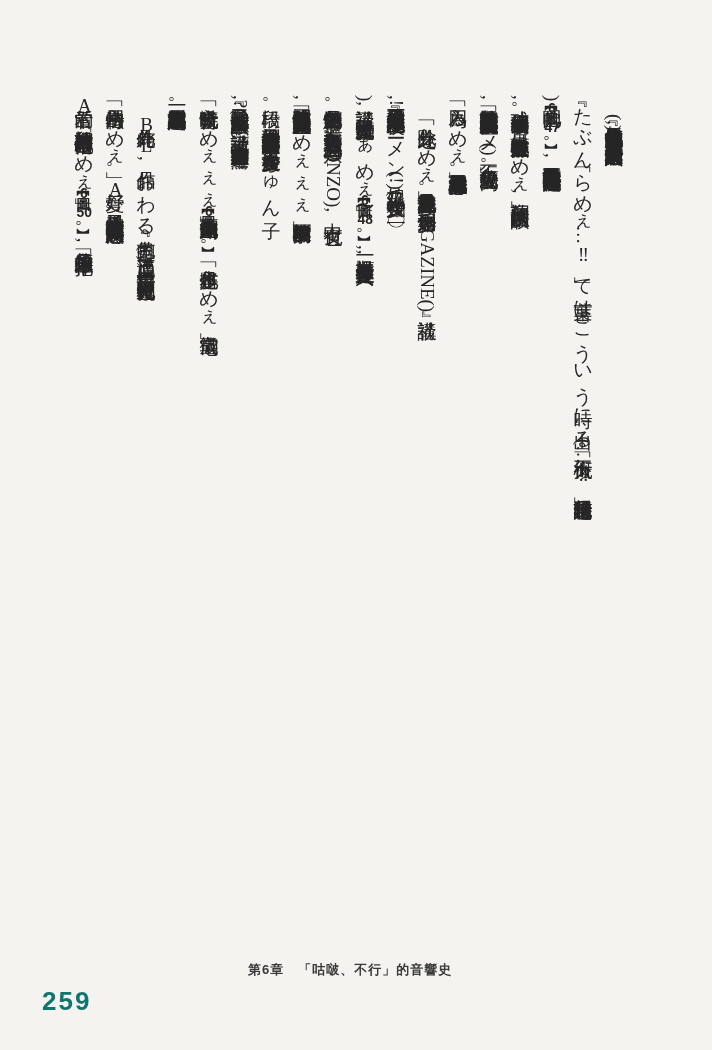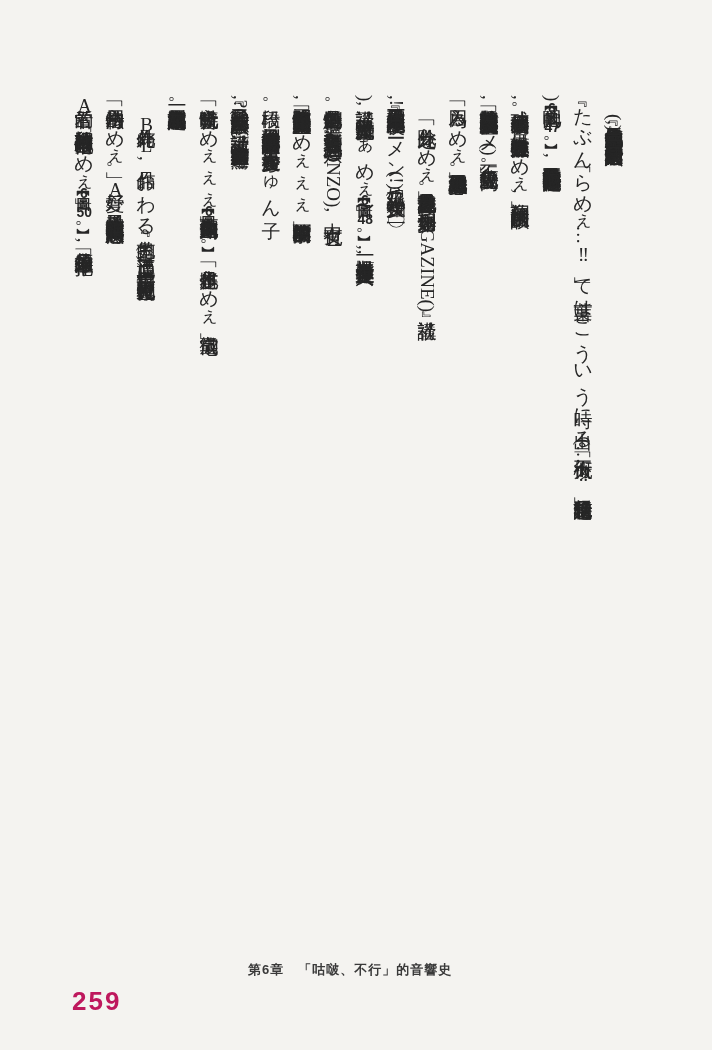--- a/index.html
+++ b/index.html
@@ -18,23 +18,23 @@
   }
   .text-block p { margin:0; padding:0; text-indent:19px; }
   .fig {
     font-weight:700;
     font-family:"Liberation Sans","DejaVu Sans",sans-serif;
     font-size:14px;
   }
   .tcy { text-combine-upright:all; }
   .upright { text-orientation:upright; }
   .page-number {
-    position:absolute; left:72px; top:986px;
+    position:absolute; left:42px; top:986px;
     font-family:"Liberation Sans","DejaVu Sans",sans-serif;
-    font-weight:700; font-size:26px; letter-spacing:2px; color:#be185d;
+    font-weight:700; font-size:26px; letter-spacing:2px; color:#0f766e;
   }
   .running-head {
     position:absolute; left:248px; top:961px;
     font-family:"Liberation Sans","DejaVu Sans",sans-serif;
     font-weight:600; font-size:13px; letter-spacing:1px; color:#3a3a3a;
   }
 </style>
 </head>
 <body>
 

